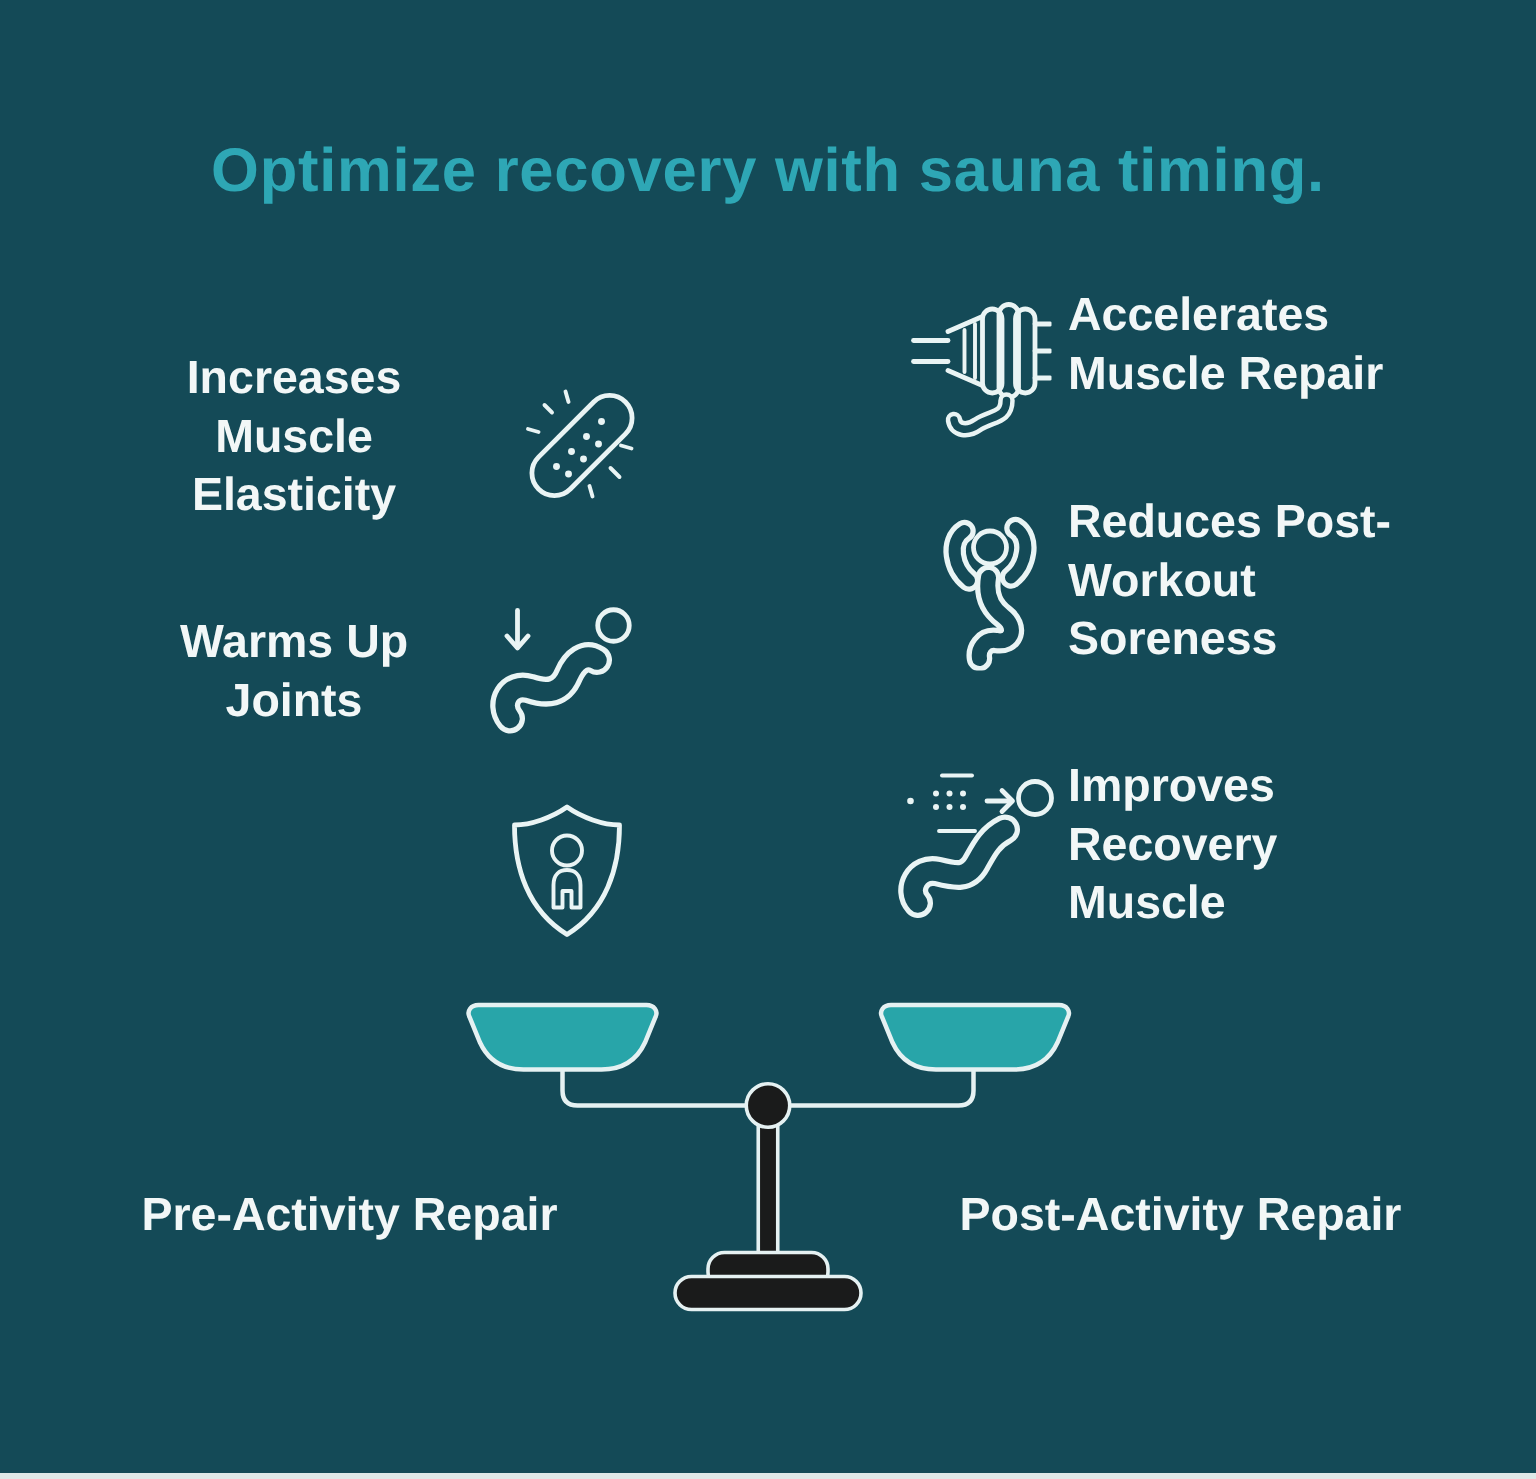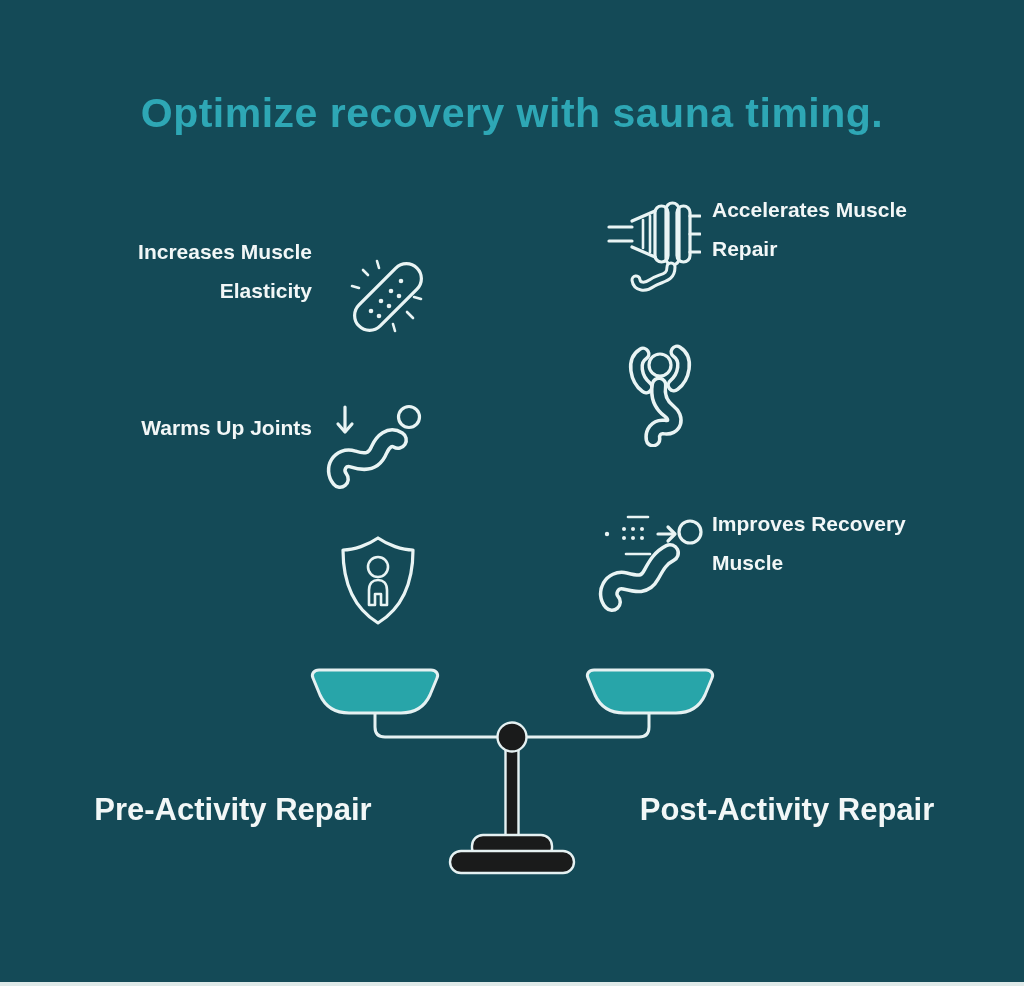--- a/index.html
+++ b/index.html
@@ -6,24 +6,24 @@
   #canvas{
     position:relative;width:1024px;height:986px;overflow:hidden;
     background:#144A57;
     font-family:"Liberation Sans", sans-serif;
   }
   .title{
     position:absolute;left:0;top:90px;width:1024px;text-align:center;
     font-size:41px;font-weight:700;color:#2EA7B5;letter-spacing:.5px;
   }
   .benefit-label{
-    position:absolute;color:#F2F7F7;font-size:21px;font-weight:600;
+    position:absolute;color:#F2F7F7;font-size:31px;font-weight:600;
     line-height:39px;
   }
-  .align-right{text-align:right;}
+  .align-right{text-align:center;}
   .align-left{text-align:left;}
   .icon-box{position:absolute;}
   .icon-box svg{display:block;width:100%;height:100%;}
   .stroke{stroke:#E9F4F4;fill:none;stroke-width:3.2;stroke-linecap:round;stroke-linejoin:round;}
   .thin{stroke-width:2.6;}
   .dot{fill:#E9F4F4;stroke:none;}
   .tube-outer{stroke:#E9F4F4;fill:none;stroke-linecap:round;stroke-linejoin:round;}
   .tube-inner{stroke:#144A57;fill:none;stroke-linecap:round;stroke-linejoin:round;}
   .pan{fill:#28A5A9;stroke:#E5F1F2;stroke-width:3;}
   .frame-black{fill:#1A1B1B;stroke:#E5F1F2;stroke-width:2.4;}
@@ -103,20 +103,21 @@
     <svg viewBox="0 0 88 112">
       <circle class="stroke" cx="44" cy="30" r="11"></circle>
       <path class="tube-outer" stroke-width="15" d="M30 52 C20 44 16 26 27 19"></path>
       <path class="tube-inner" stroke-width="8" d="M30 52 C20 44 16 26 27 19"></path>
       <path class="tube-outer" stroke-width="15" d="M58 50 C68 42 72 24 61 17"></path>
       <path class="tube-inner" stroke-width="8" d="M58 50 C68 42 72 24 61 17"></path>
       <path class="tube-outer" stroke-width="17" d="M43 50 C41 62 45 70 53 76 C62 83 59 94 48 92 C40 91 36 98 37 104"></path>
       <path class="tube-inner" stroke-width="10" d="M43 50 C41 62 45 70 53 76 C62 83 59 94 48 92 C40 91 36 98 37 104"></path>
     </svg>
   </div>
+  <div class="benefit-label align-left" style="left:712px;top:328px;width:262px;">Reduces Post-Workout Soreness</div>
 
   <div class="icon-box" style="left:598px;top:506px;width:108px;height:110px;">
     <svg viewBox="0 0 108 110">
       <path class="stroke thin" d="M30 11 H50"></path>
       <circle class="dot" cx="9" cy="28" r="2.2"></circle>
       <circle class="dot" cx="26" cy="23" r="2"></circle>
       <circle class="dot" cx="35" cy="23" r="2"></circle>
       <circle class="dot" cx="44" cy="23" r="2"></circle>
       <circle class="dot" cx="26" cy="32" r="2"></circle>
       <circle class="dot" cx="35" cy="32" r="2"></circle>

